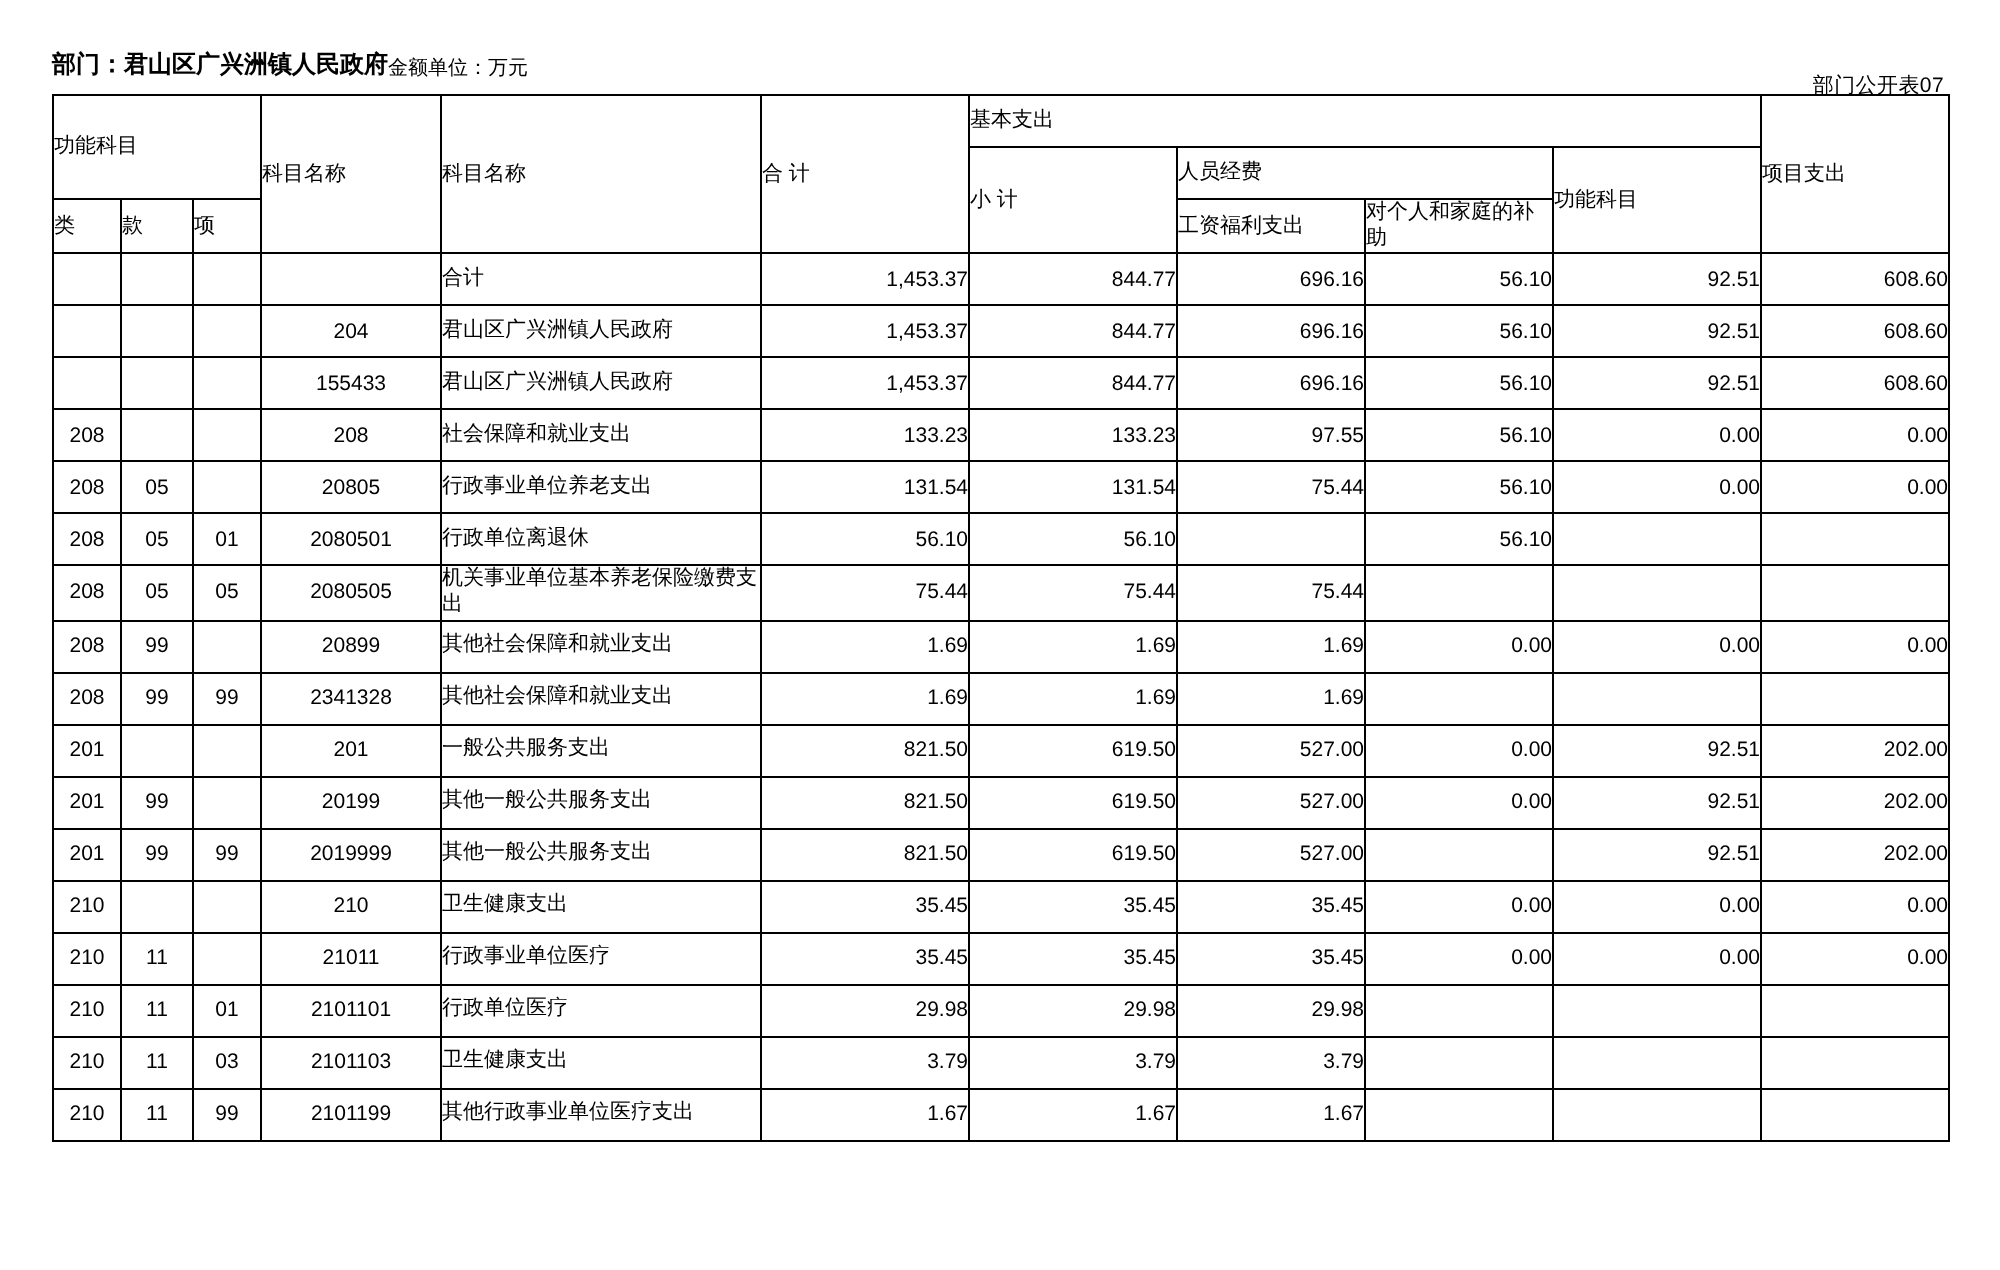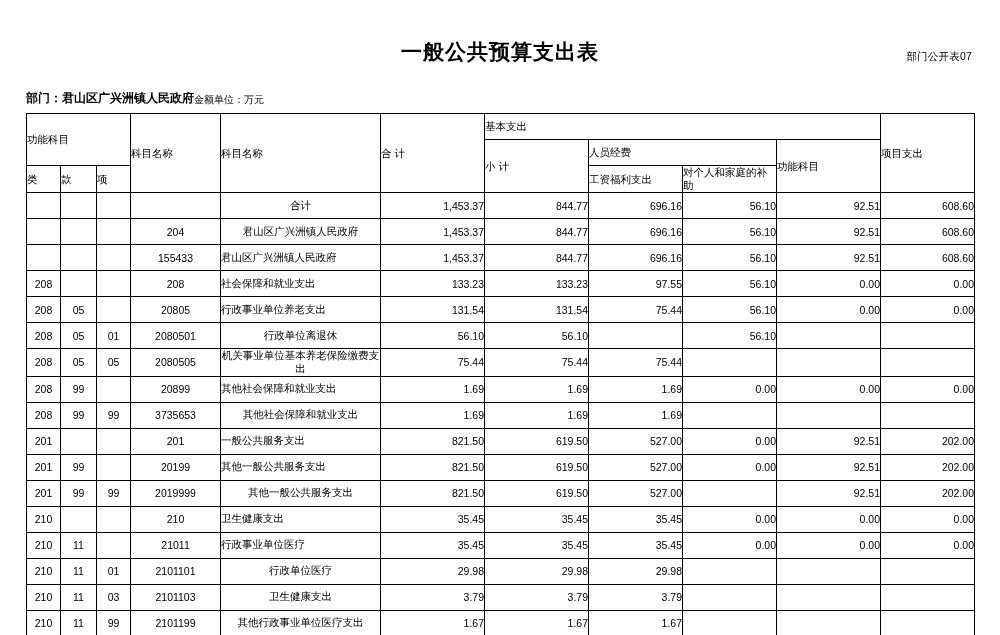--- a/index.html
+++ b/index.html
@@ -76,23 +76,23 @@
     text-align: left;
     vertical-align: middle;
     padding-left: 8px;
     line-height: 1.25;
   }
   .cell-num {
     text-align: right;
     vertical-align: middle;
     padding-right: 8px;
   }
-  .name-indent-0 { padding-left: 8px; text-align: center; }
+  .name-indent-0 { padding-left: 8px; }
   .name-indent-1 { padding-left: 8px; }
-  .name-indent-2 { padding-left: 16px; text-align: center; }
+  .name-indent-2 { padding-left: 16px; }
   .row-tall td { height: 30px; }
   
   col.c-lei { width: 34px; }
   col.c-kuan { width: 36px; }
   col.c-xiang { width: 34px; }
   col.c-code { width: 90px; }
   col.c-name { width: 160px; }
   col.c-total { width: 104px; }
   col.c-sub { width: 104px; }
   col.c-salary { width: 94px; }
@@ -100,21 +100,20 @@
   col.c-public { width: 104px; }
   col.c-project { width: 94px; }
 </style>
 </head>
 <body>
 
 <div class="page">
 
   <div class="form-code">部门公开表07</div>
 
-  <div class="doc-title">一般公共预算支出表</div>
 
   <div class="meta-row">
     <div class="meta-left">部门：君山区广兴洲镇人民政府</div>
     <div class="meta-right">金额单位：万元</div>
   </div>
 
   <table class="budget">
     <colgroup>
       <col class="c-lei">
         <col class="c-kuan">
@@ -252,21 +251,21 @@
           <td class="cell-num">1.69</td>
           <td class="cell-num">1.69</td>
           <td class="cell-num">0.00</td>
           <td class="cell-num">0.00</td>
           <td class="cell-num">0.00</td>
         </tr>
         <tr>
           <td class="cell-c">208</td>
           <td class="cell-c">99</td>
           <td class="cell-c">99</td>
-          <td class="cell-c">3735653</td>
+          <td class="cell-c">2341328</td>
           <td class="cell-name name-indent-2">其他社会保障和就业支出</td>
           <td class="cell-num">1.69</td>
           <td class="cell-num">1.69</td>
           <td class="cell-num">1.69</td>
           <td class="cell-num"></td>
           <td class="cell-num"></td>
           <td class="cell-num"></td>
         </tr>
         <tr>
           <td class="cell-c">201</td>

